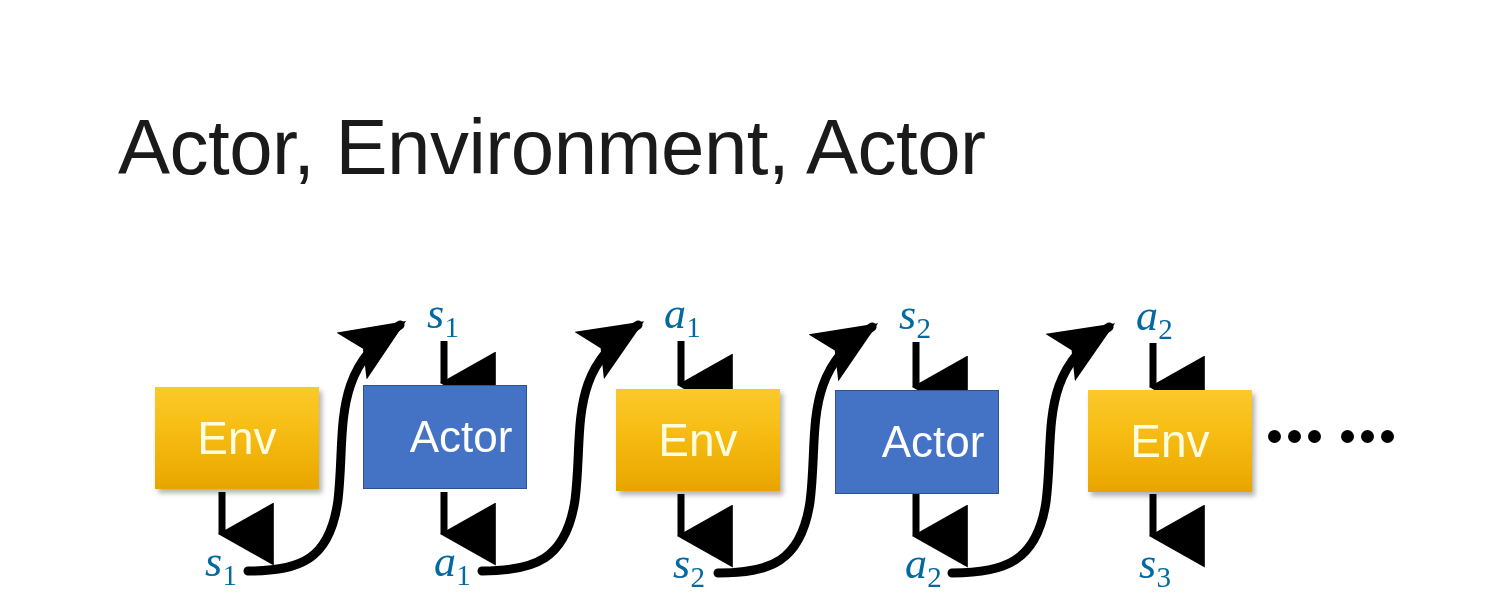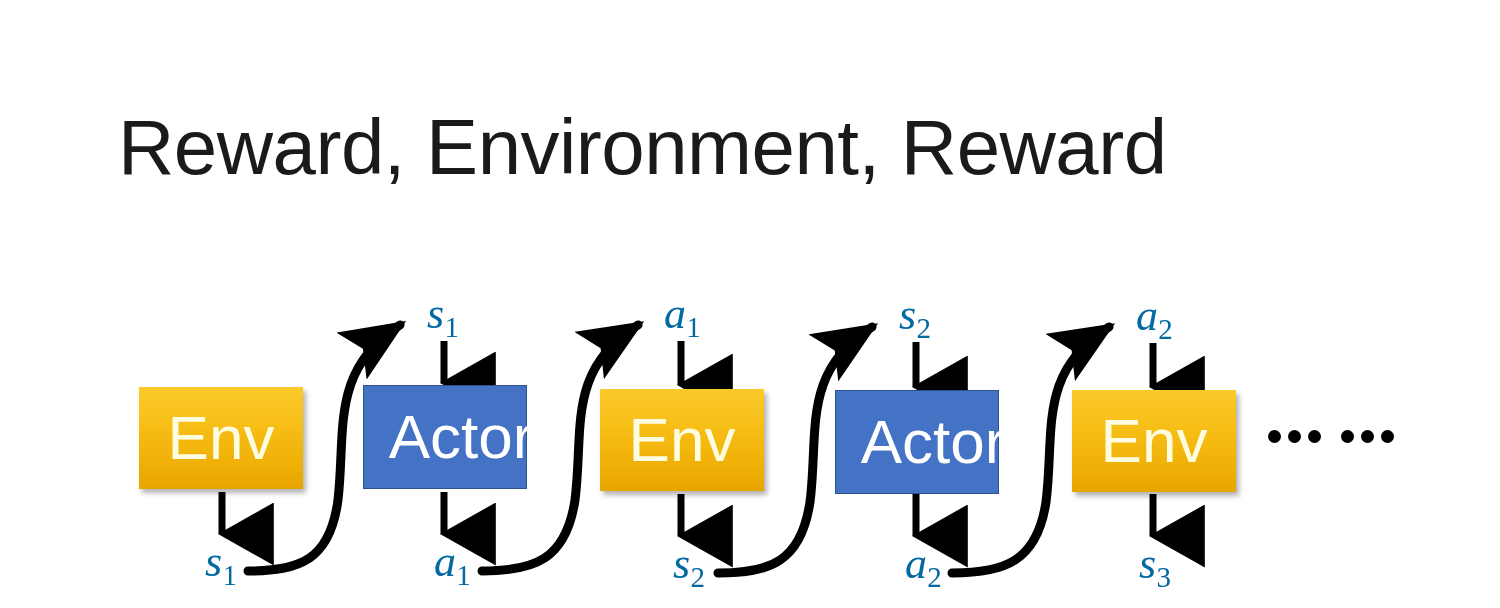--- a/index.html
+++ b/index.html
@@ -56,28 +56,29 @@
     display: flex;
     align-items: center;
     justify-content: center;
     font-family: "Liberation Sans", sans-serif;
     font-weight: 400;
     line-height: 1;
   }
   .node-env {
     background: linear-gradient(to bottom, #FBC92B 0%, #F7BE16 38%, #EEAE05 80%, #E8A400 100%);
     color: #FFFDE0;
-    font-size: 62px;
+    font-size: 46px;
     box-shadow: 3px 4px 5px rgba(0,0,0,0.30);
     border: none;
+    margin-left: 16px;
   }
   .node-actor {
     background: #4472C4;
     color: #FFFFFF;
-    font-size: 62px;
+    font-size: 44px;
     border: 1.5px solid #2F528F;
     padding-left: 32px;
   }
 
   
   .mlabel {
     position: absolute;
     font-family: "Liberation Serif", "DejaVu Serif", serif;
     font-style: italic;
     font-size: 44px;
@@ -111,21 +112,21 @@
   #ellipsis .gap {
     width: 6px;
     height: 1px;
   }
 </style>
 </head>
 <body>
 
 <div id="slide">
 
-  <div id="slide-title">Reward, Environment, Reward</div>
+  <div id="slide-title">Actor, Environment, Actor</div>
 
   <div id="diagram">
 
     <svg id="arrow-layer" viewBox="0 0 1500 608" xmlns="http://www.w3.org/2000/svg">
       <defs>
         <marker id="headDown" markerWidth="9" markerHeight="8" refX="4.5" refY="7.4" orient="auto" markerUnits="strokeWidth">
           <path d="M0,0 L9,0 L4.5,8 Z" fill="#000000"></path>
         </marker>
         <marker id="headCurve" markerWidth="7.2" markerHeight="6.2" refX="6.4" refY="3.1" orient="auto" markerUnits="strokeWidth">
           <path d="M0,0 L7.2,3.1 L0,6.2 L1.5,3.1 Z" fill="#000000"></path>

